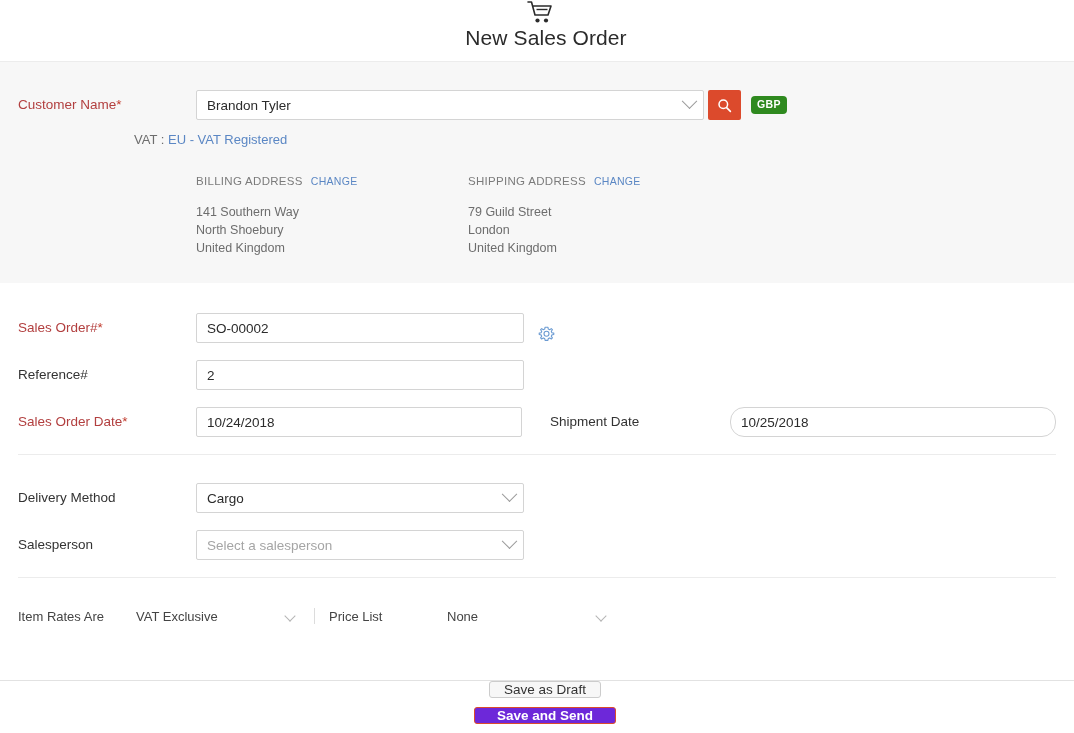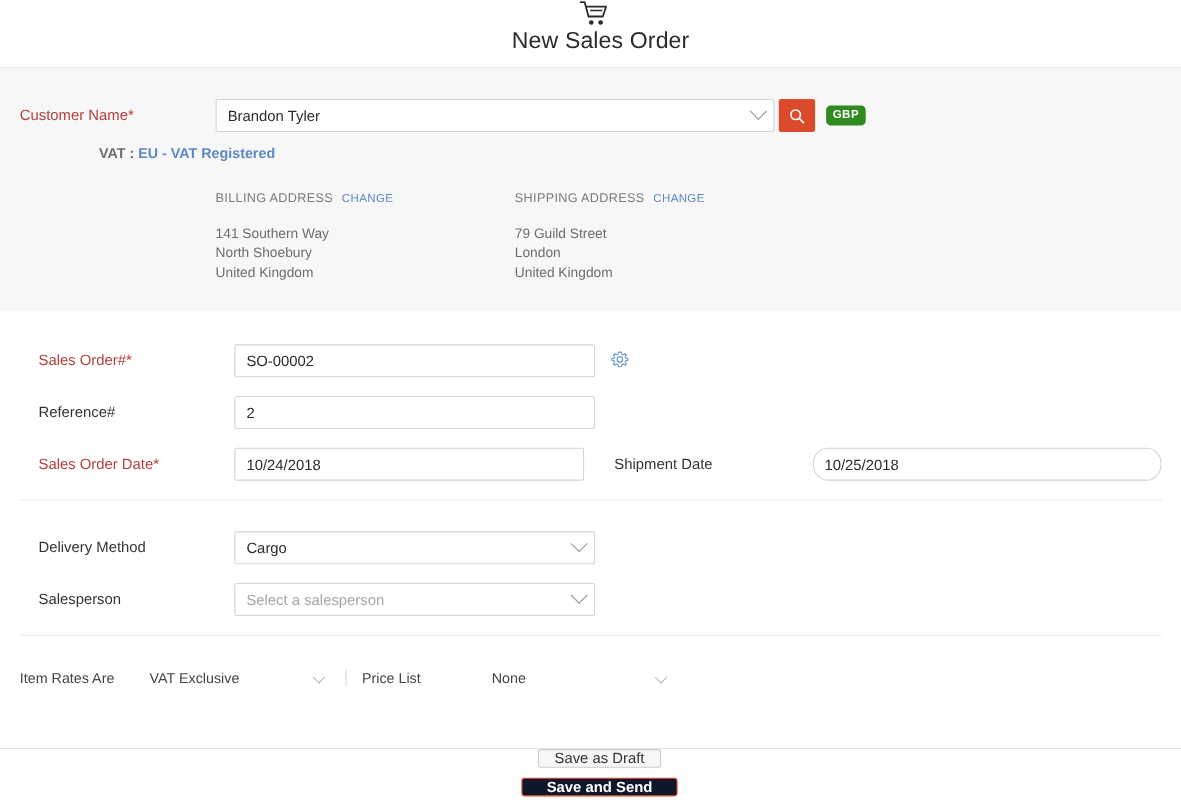--- a/index.html
+++ b/index.html
@@ -81,25 +81,24 @@
     color: #ffffff;
     font-size: 10.5px;
     font-weight: bold;
     letter-spacing: .4px;
     padding: 3px 6px 3px 6px;
     border-radius: 4px;
     line-height: 1.1;
   }
 
   .vat-line {
-    margin-left: 72px;
+    margin-left: 116px;
     margin-top: 12px;
     font-size: 13px;
     color: #6d6d6d;
-    font-weight: bold;
   }
   .vat-line a { color: #5b87c4; text-decoration: none; }
 
   .addr-wrap {
     margin-left: 178px;
     margin-top: 28px;
     display: flex;
   }
   .addr-col { width: 272px; }
   .addr-head {
@@ -116,21 +115,21 @@
     cursor: pointer;
   }
   .addr-line {
     font-size: 12.5px;
     color: #6d6d6d;
     line-height: 18px;
   }
 
   
   .form-body { padding: 30px 18px 0 18px; background: #ffffff; }
-  .form-row { display: flex; align-items: flex-start; margin-bottom: 17px; margin-left: 17px; }
+  .form-row { display: flex; align-items: flex-end; margin-bottom: 17px; }
   .inp {
     width: 328px; height: 30px;
     border: 1px solid #d4d4d4;
     border-radius: 2px;
     background: #ffffff;
     font-size: 13.5px;
     color: #2b2b2b;
     padding: 0 10px;
     font-family: "Liberation Sans", sans-serif;
     outline: none;
@@ -202,21 +201,21 @@
     padding: 0 14px;
     border-radius: 3px;
     font-size: 13.5px;
     font-family: "Liberation Sans", sans-serif;
     cursor: pointer;
     border: 1px solid #cccccc;
     background: #f7f7f7;
     color: #333333;
   }
   .btn.primary {
-    background: #0f172a;
+    background: #6d28d9;
     border-color: #dc4a2c;
     color: #ffffff;
     font-weight: bold;
     padding: 0 22px;
   }
 </style>
 </head>
 <body>
 
 <div class="page-header">

